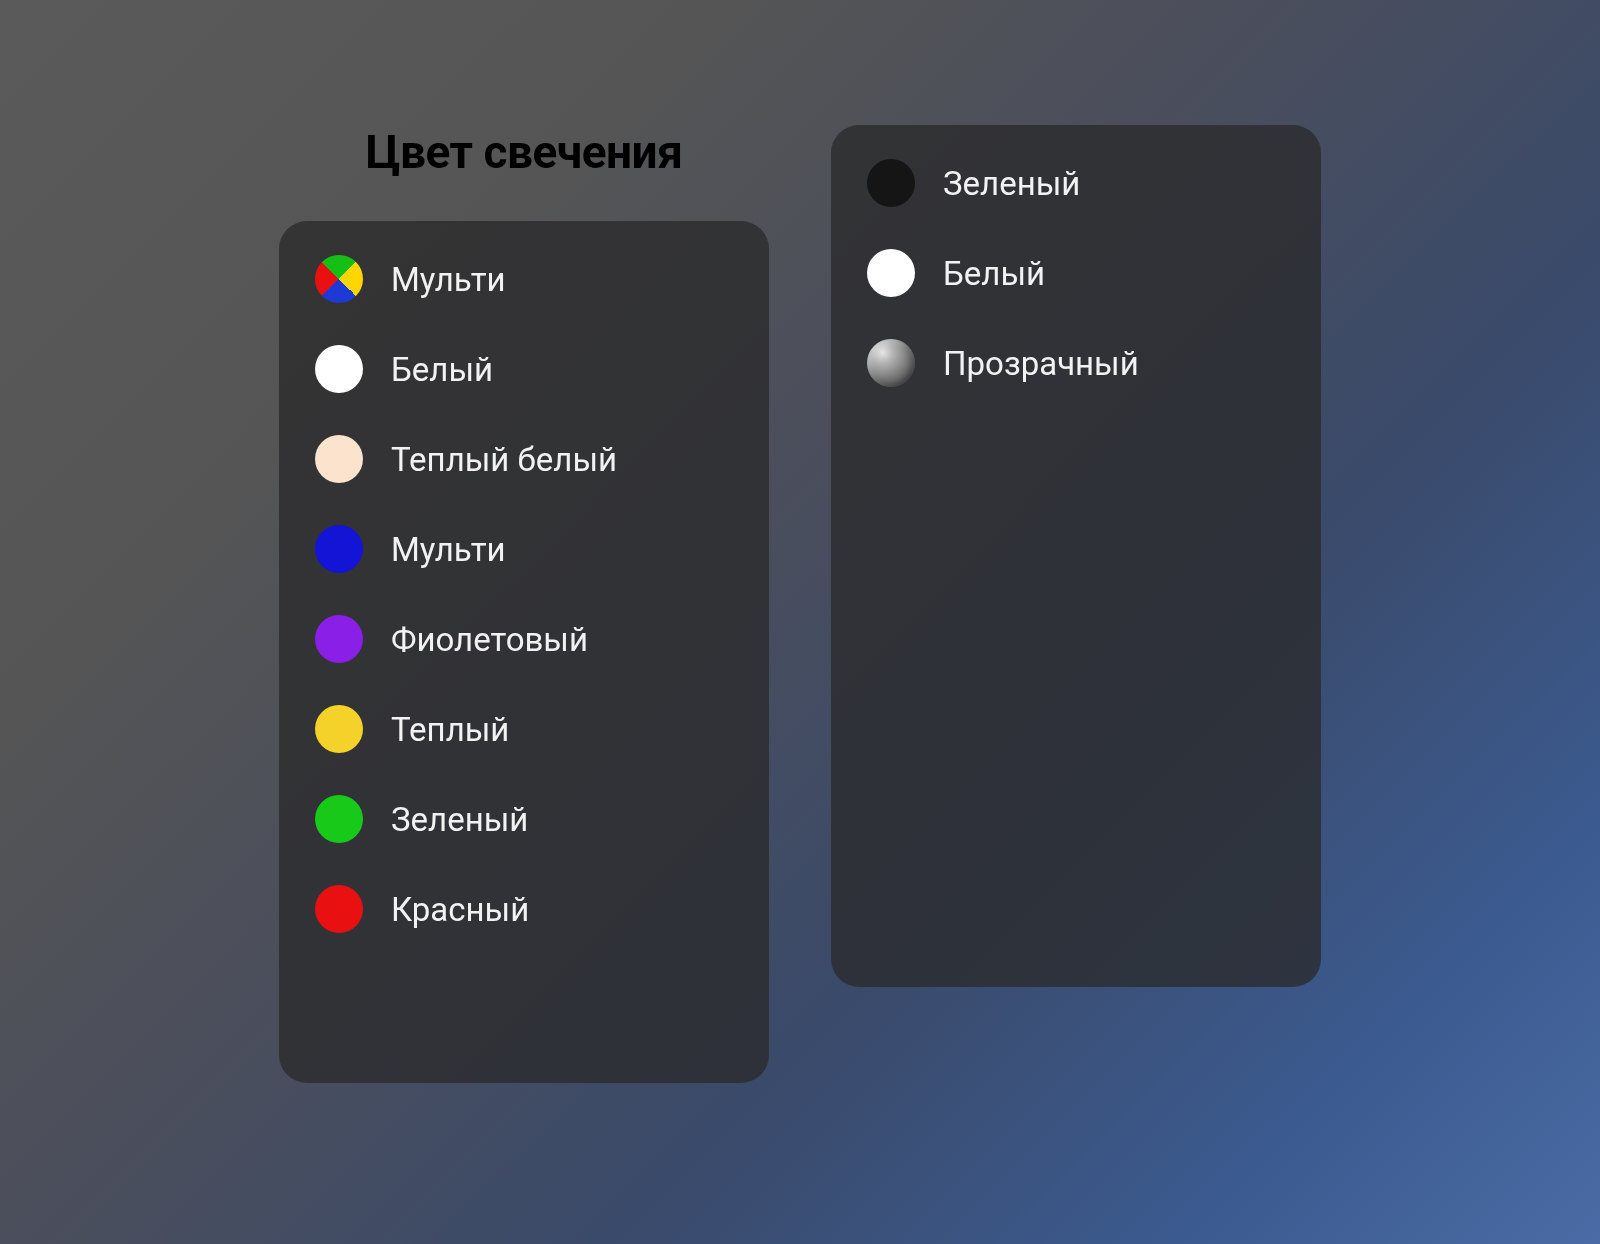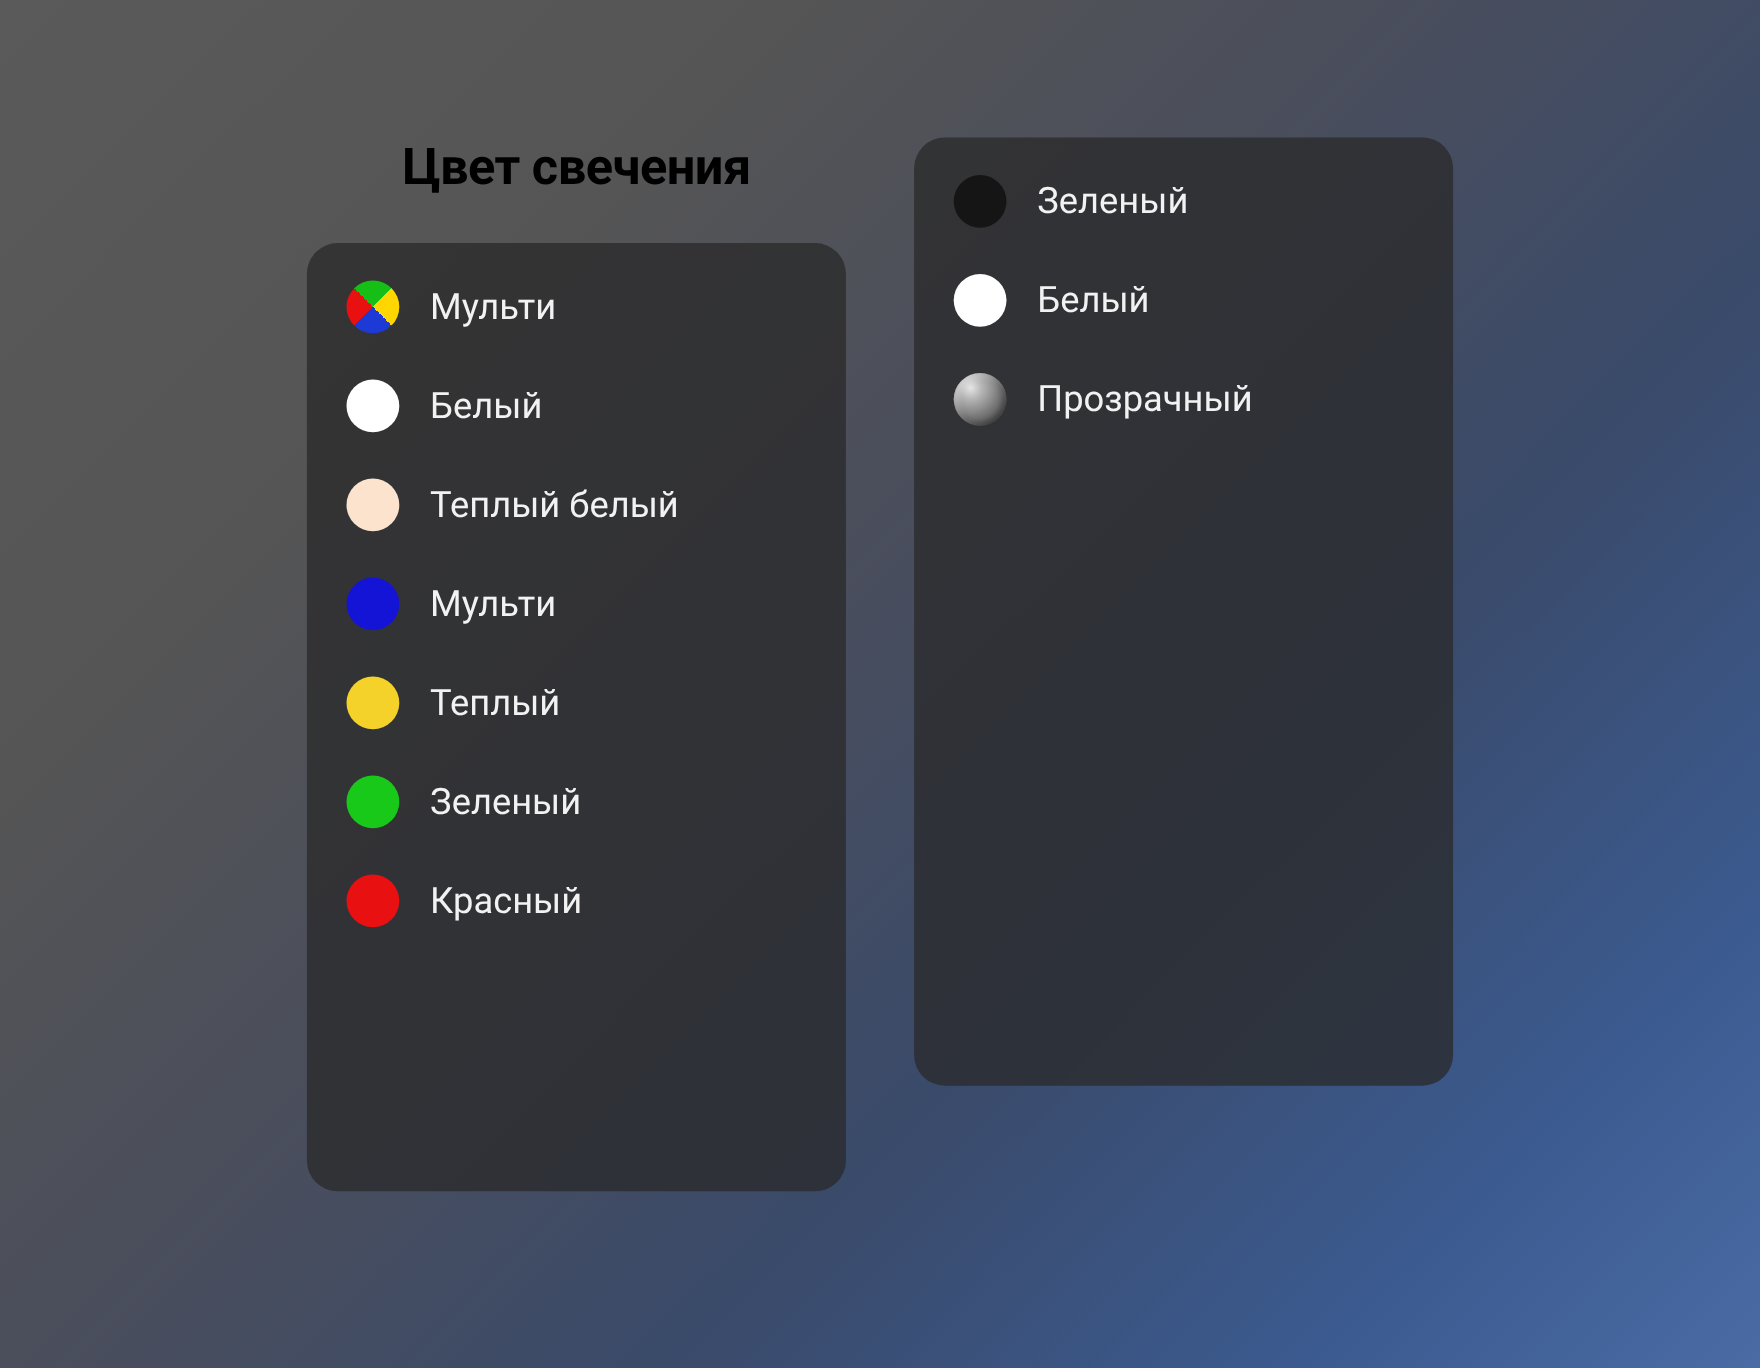--- a/index.html
+++ b/index.html
@@ -87,20 +87,24 @@
     </div>
     <div class="option">
       <div class="swatch" style="background:#fbe3cd;"></div>
       <span class="option-label">Теплый белый</span>
     </div>
     <div class="option">
       <div class="swatch" style="background:#1414d6;"></div>
       <span class="option-label">Мульти</span>
     </div>
     <div class="option">
+      <div class="swatch" style="background:#8a1fe8;"></div>
+      <span class="option-label">Фиолетовый</span>
+    </div>
+    <div class="option">
       <div class="swatch" style="background:#f5d22a;"></div>
       <span class="option-label">Теплый</span>
     </div>
     <div class="option">
       <div class="swatch" style="background:#19c919;"></div>
       <span class="option-label">Зеленый</span>
     </div>
     <div class="option">
       <div class="swatch" style="background:#e81010;"></div>
       <span class="option-label">Красный</span>

